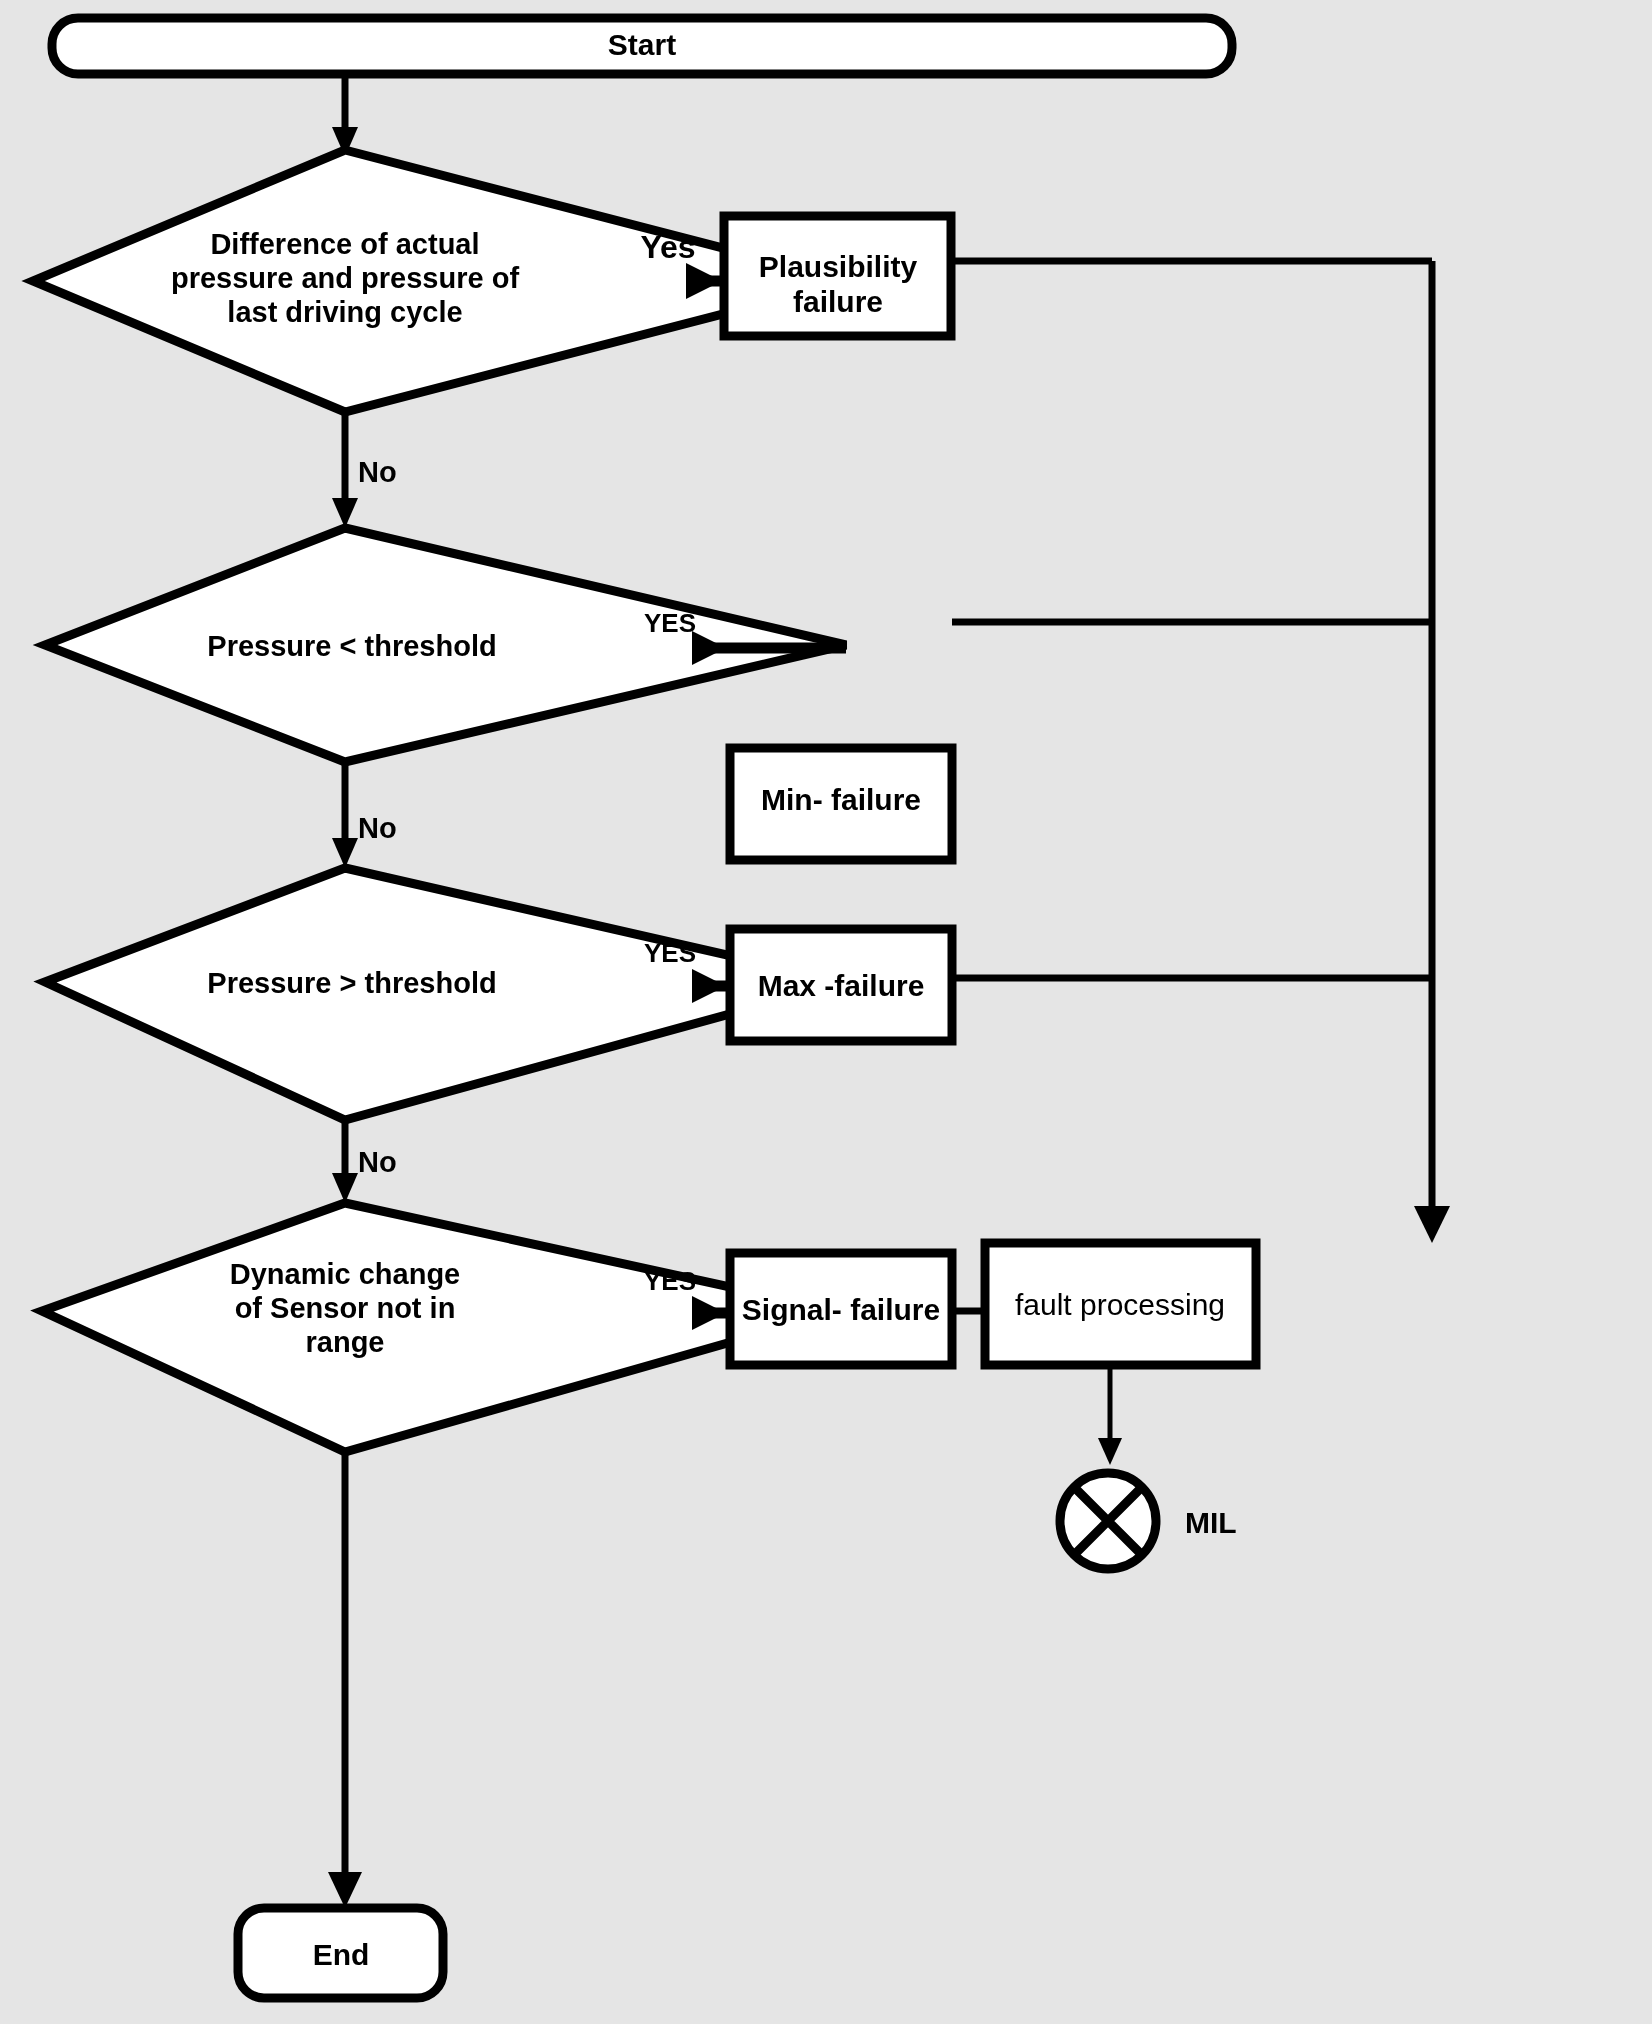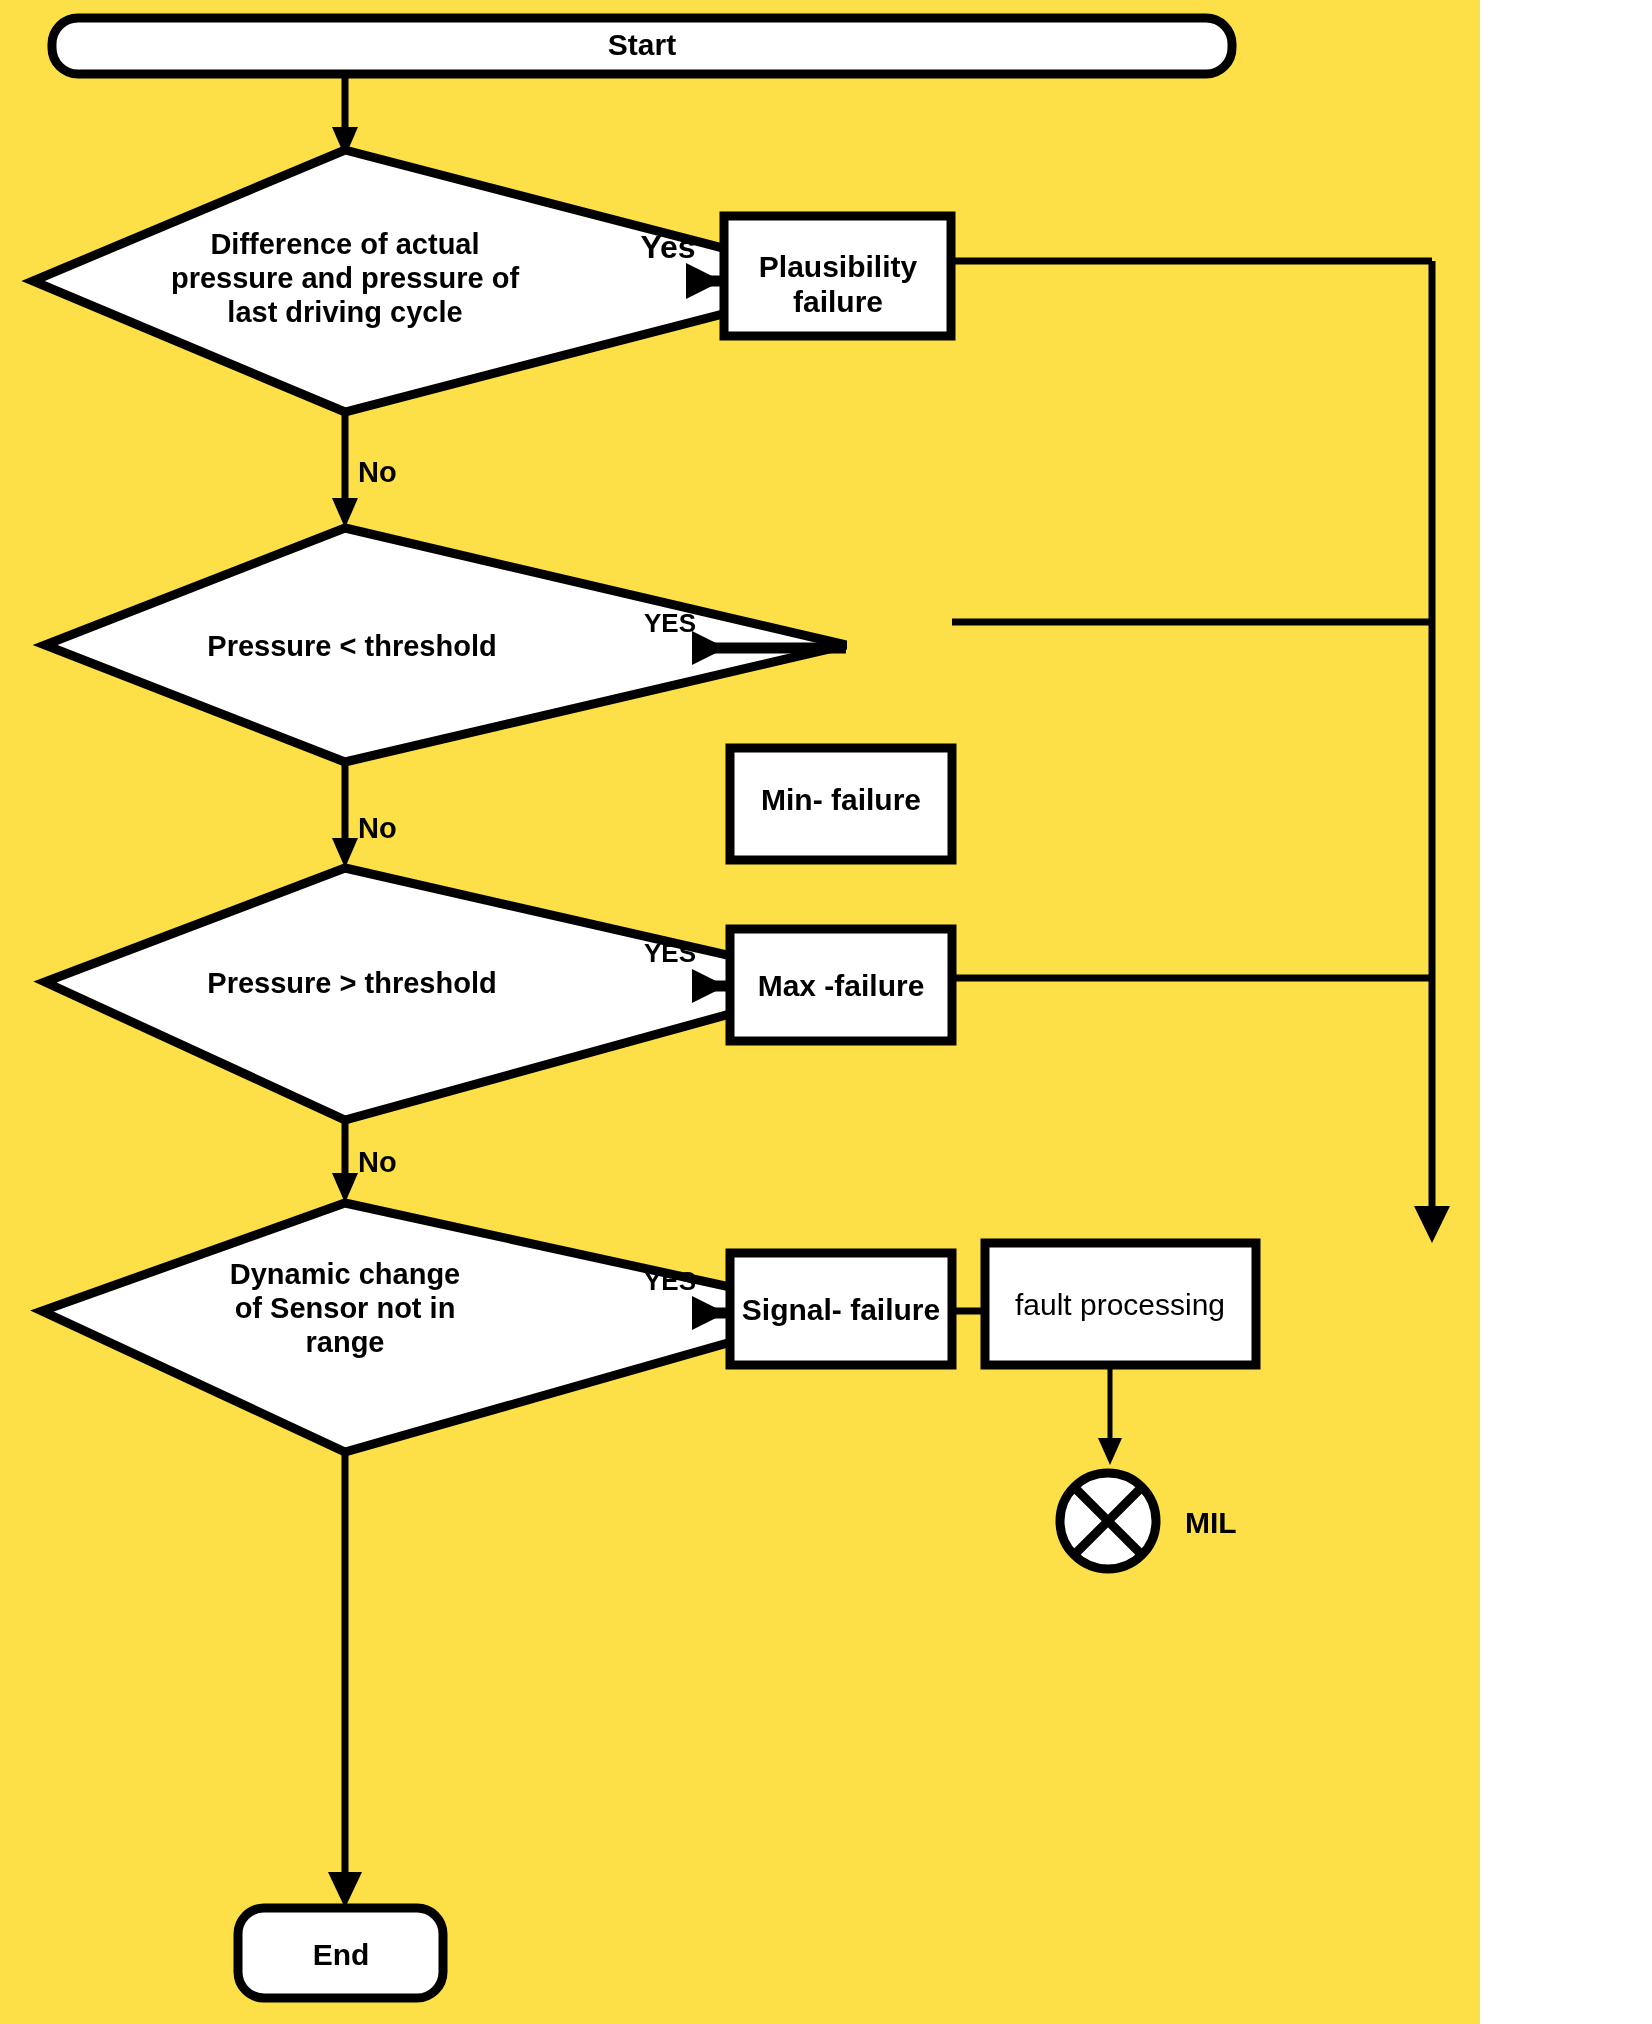--- a/index.html
+++ b/index.html
@@ -2,23 +2,23 @@
 <html><head>
 <meta charset="utf-8">
 <style>
   html, body {
     margin: 0;
     padding: 0;
     background: #ffffff;
   }
   #page {
     position: relative;
-    width: 1480px;
+    width: 1652px;
     height: 2024px;
-    background: #fde047;
+    background: #e5e5e5;
     font-family: "Liberation Sans", sans-serif;
     overflow: hidden;
   }
   svg#flow {
     display: block;
     width: 1652px;
     height: 2024px;
   }
   .shape-stroke {
     fill: #ffffff;

